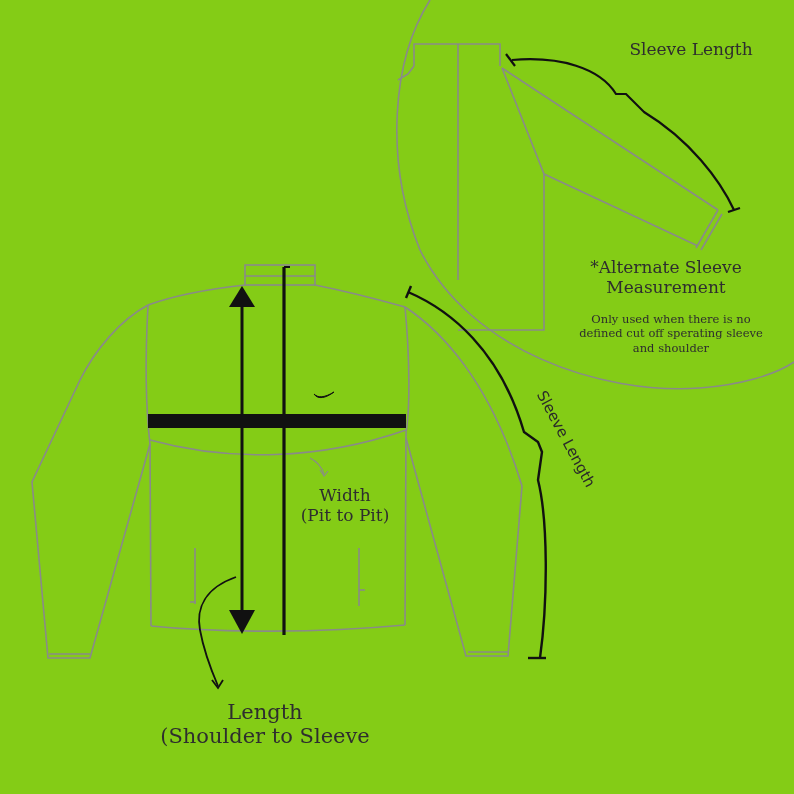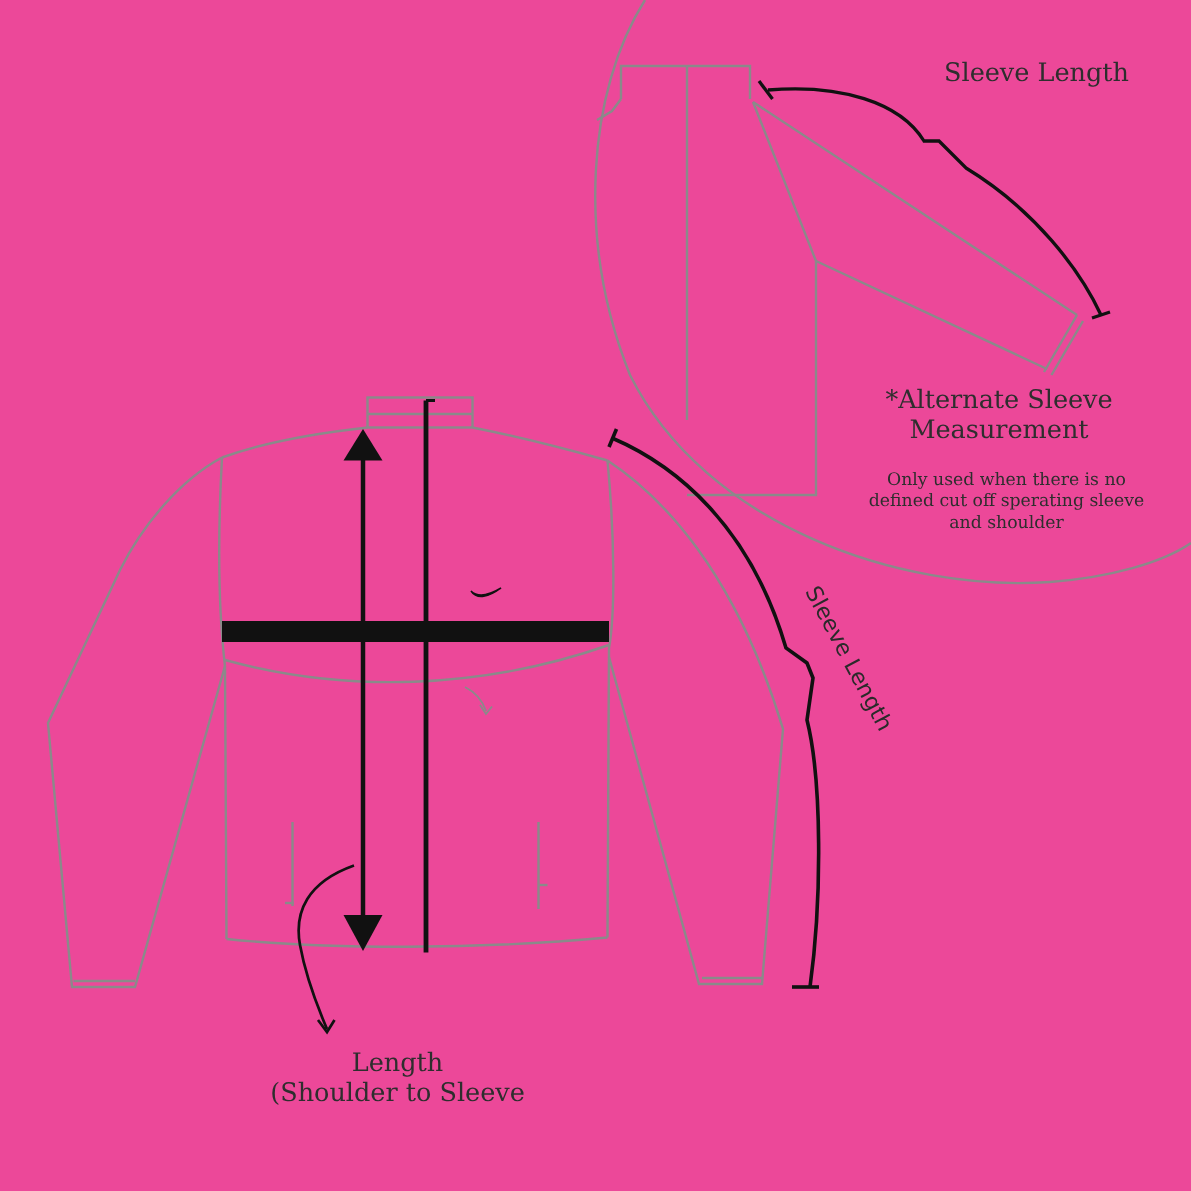--- a/index.html
+++ b/index.html
@@ -1,37 +1,37 @@
 <!DOCTYPE html>
 <html><head>
   <meta charset="utf-8">
   <style>
     html, body { margin: 0; padding: 0; background: #ffffff; }
     #canvas {
       position: relative;
       width: 794px; height: 794px;
-      background: #ec4899;
+      background: #84cc16;
       overflow: hidden;
       font-family: "DejaVu Serif", "Liberation Serif", serif;
       color: #2a2a2a;
     }
     svg { position: absolute; left: 0; top: 0; }
     .lbl {
       position: absolute;
       text-align: center;
       line-height: 1.15;
       color: #2e2e2e;
       white-space: nowrap;
     }
     .lbl span { display: block; }
     #sleeve-neck-label { left: 606px; top: 40px; width: 170px; font-size: 17px; }
     #alt-label { left: 566px; top: 258px; width: 200px; font-size: 17px; }
     #alt-note { left: 566px; top: 312px; width: 210px; font-size: 11.5px; line-height: 1.25; }
     #width-label { left: 280px; top: 486px; width: 130px; font-size: 17px; }
-    #length-label { left: 140px; top: 700px; width: 250px; font-size: 17px; }
+    #length-label { left: 140px; top: 700px; width: 250px; font-size: 21px; }
     #sleeve-rot-label {
       position: absolute;
       left: 496px; top: 430px;
       width: 140px;
       font-family: "DejaVu Sans", "Liberation Sans", sans-serif;
       font-size: 15px;
       transform: rotate(62deg);
       transform-origin: center center;
       text-align: center;
       color: #2a2a2a;
@@ -143,20 +143,22 @@
   </div>
 
   <div id="alt-label" class="lbl">
     <span>*Alternate Sleeve</span>
     <span>Measurement</span>
   </div>
 
   <div id="sleeve-rot-label">Sleeve Length</div>
 
   <div id="width-label" class="lbl">
+    <span>Width</span>
+    <span>(Pit to Pit)</span>
   </div>
 
   <div id="length-label" class="lbl">
     <span>Length</span>
     <span>(Shoulder to Sleeve</span>
   </div>
 
 </div>
 
 </body></html>

